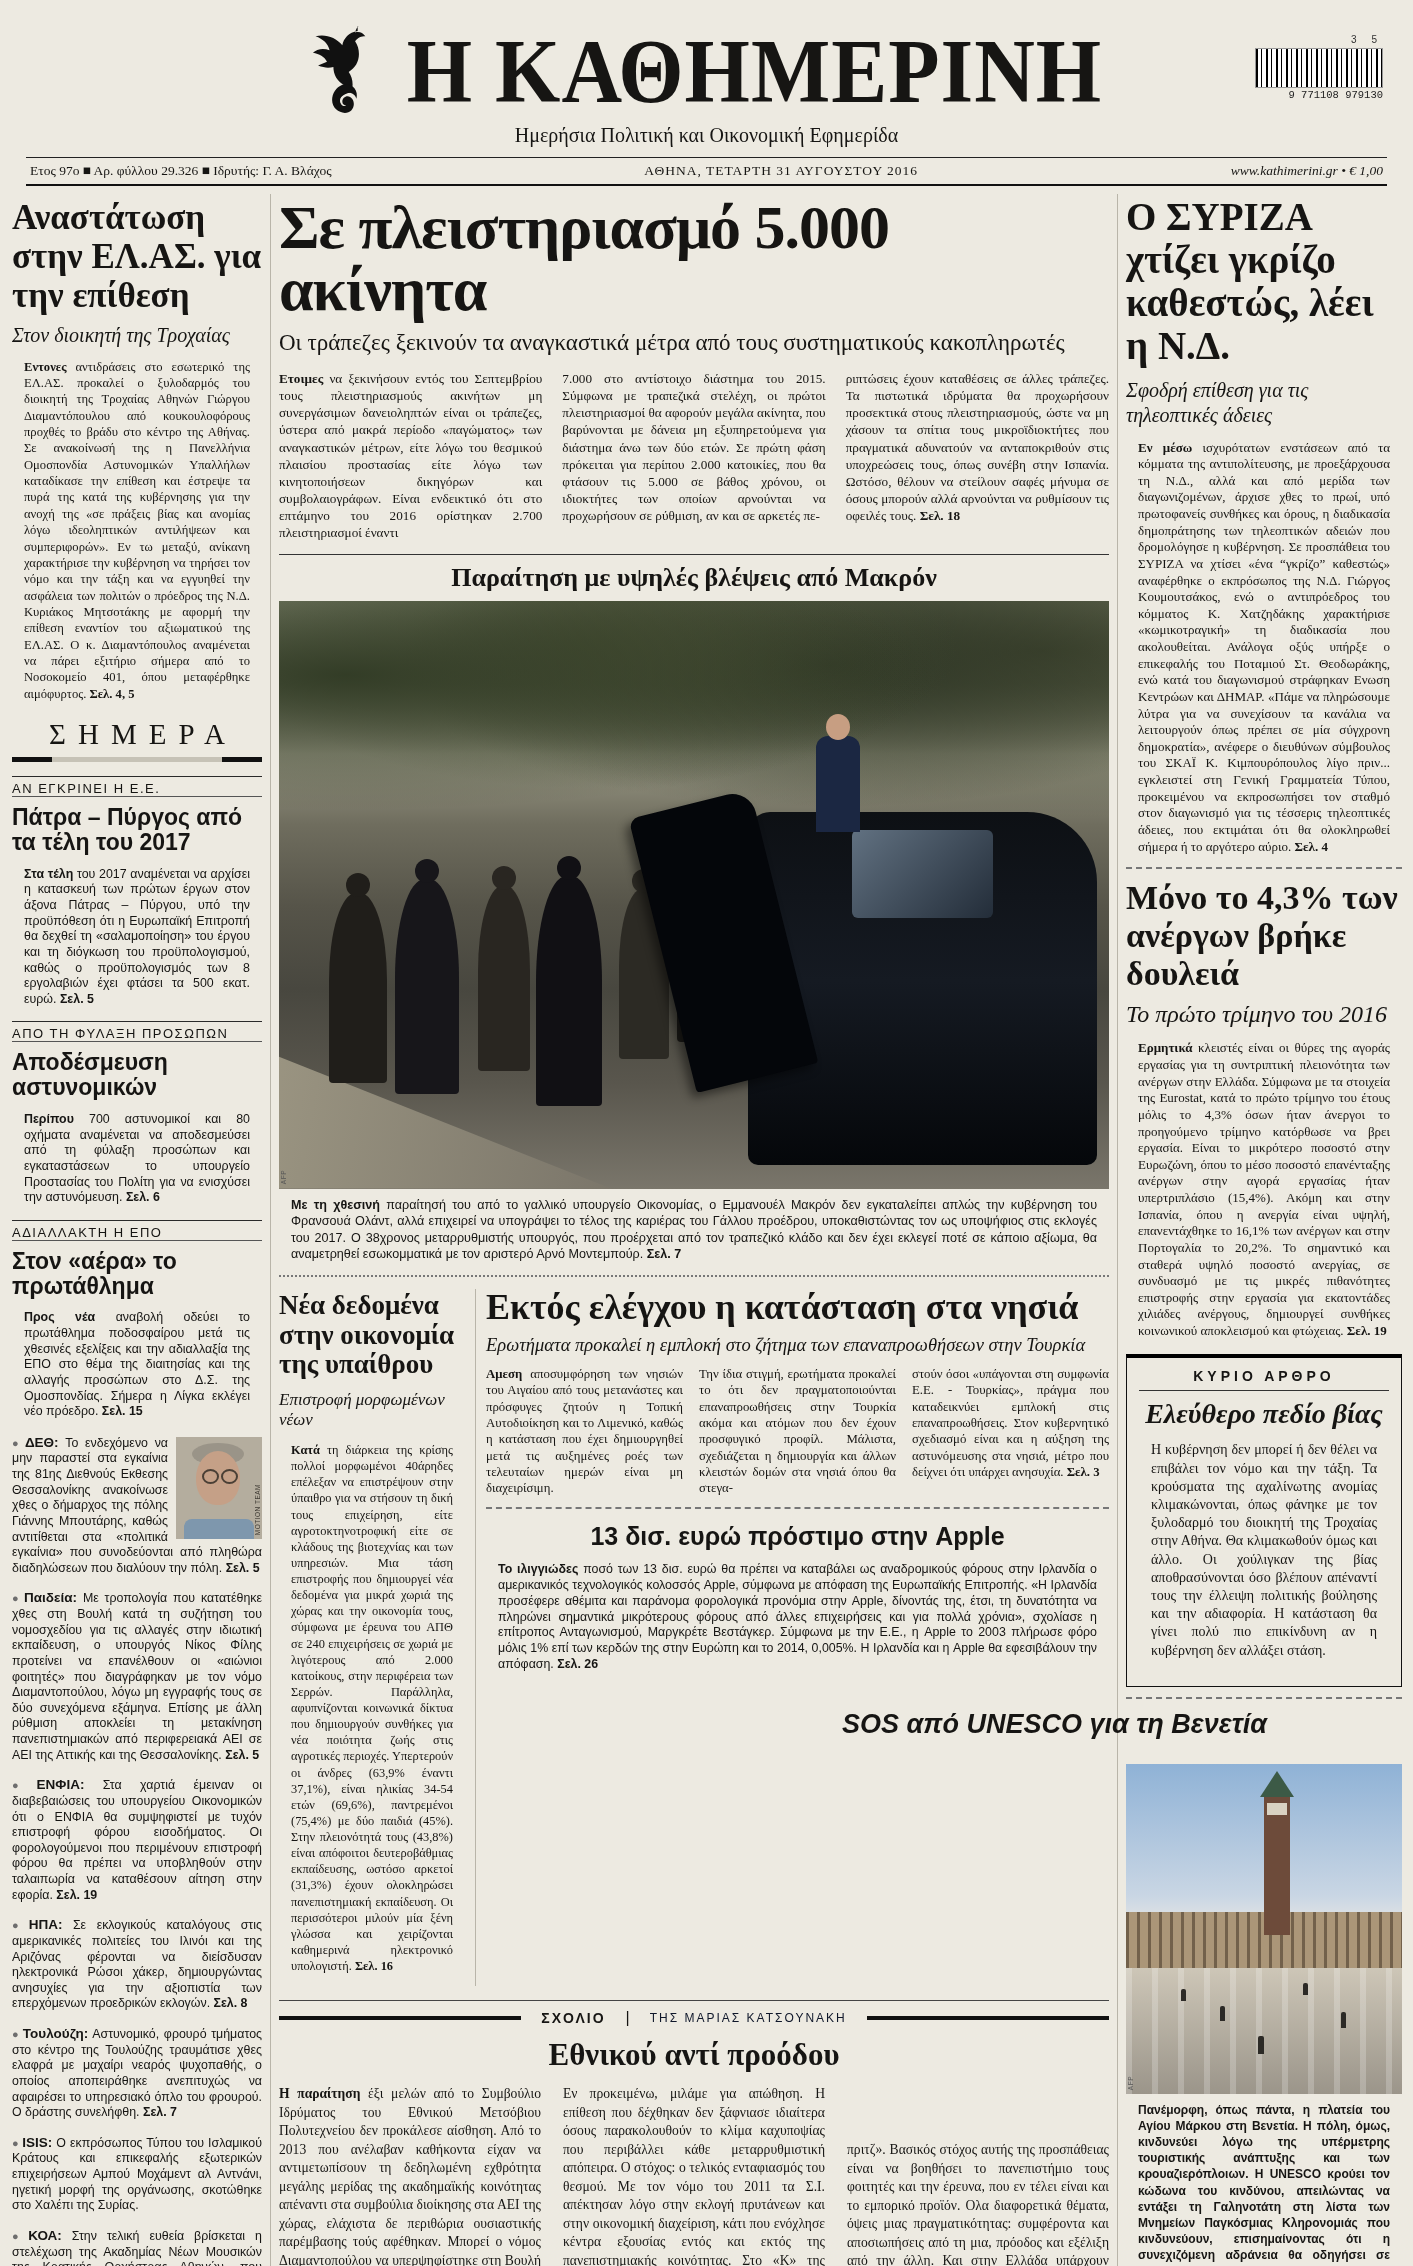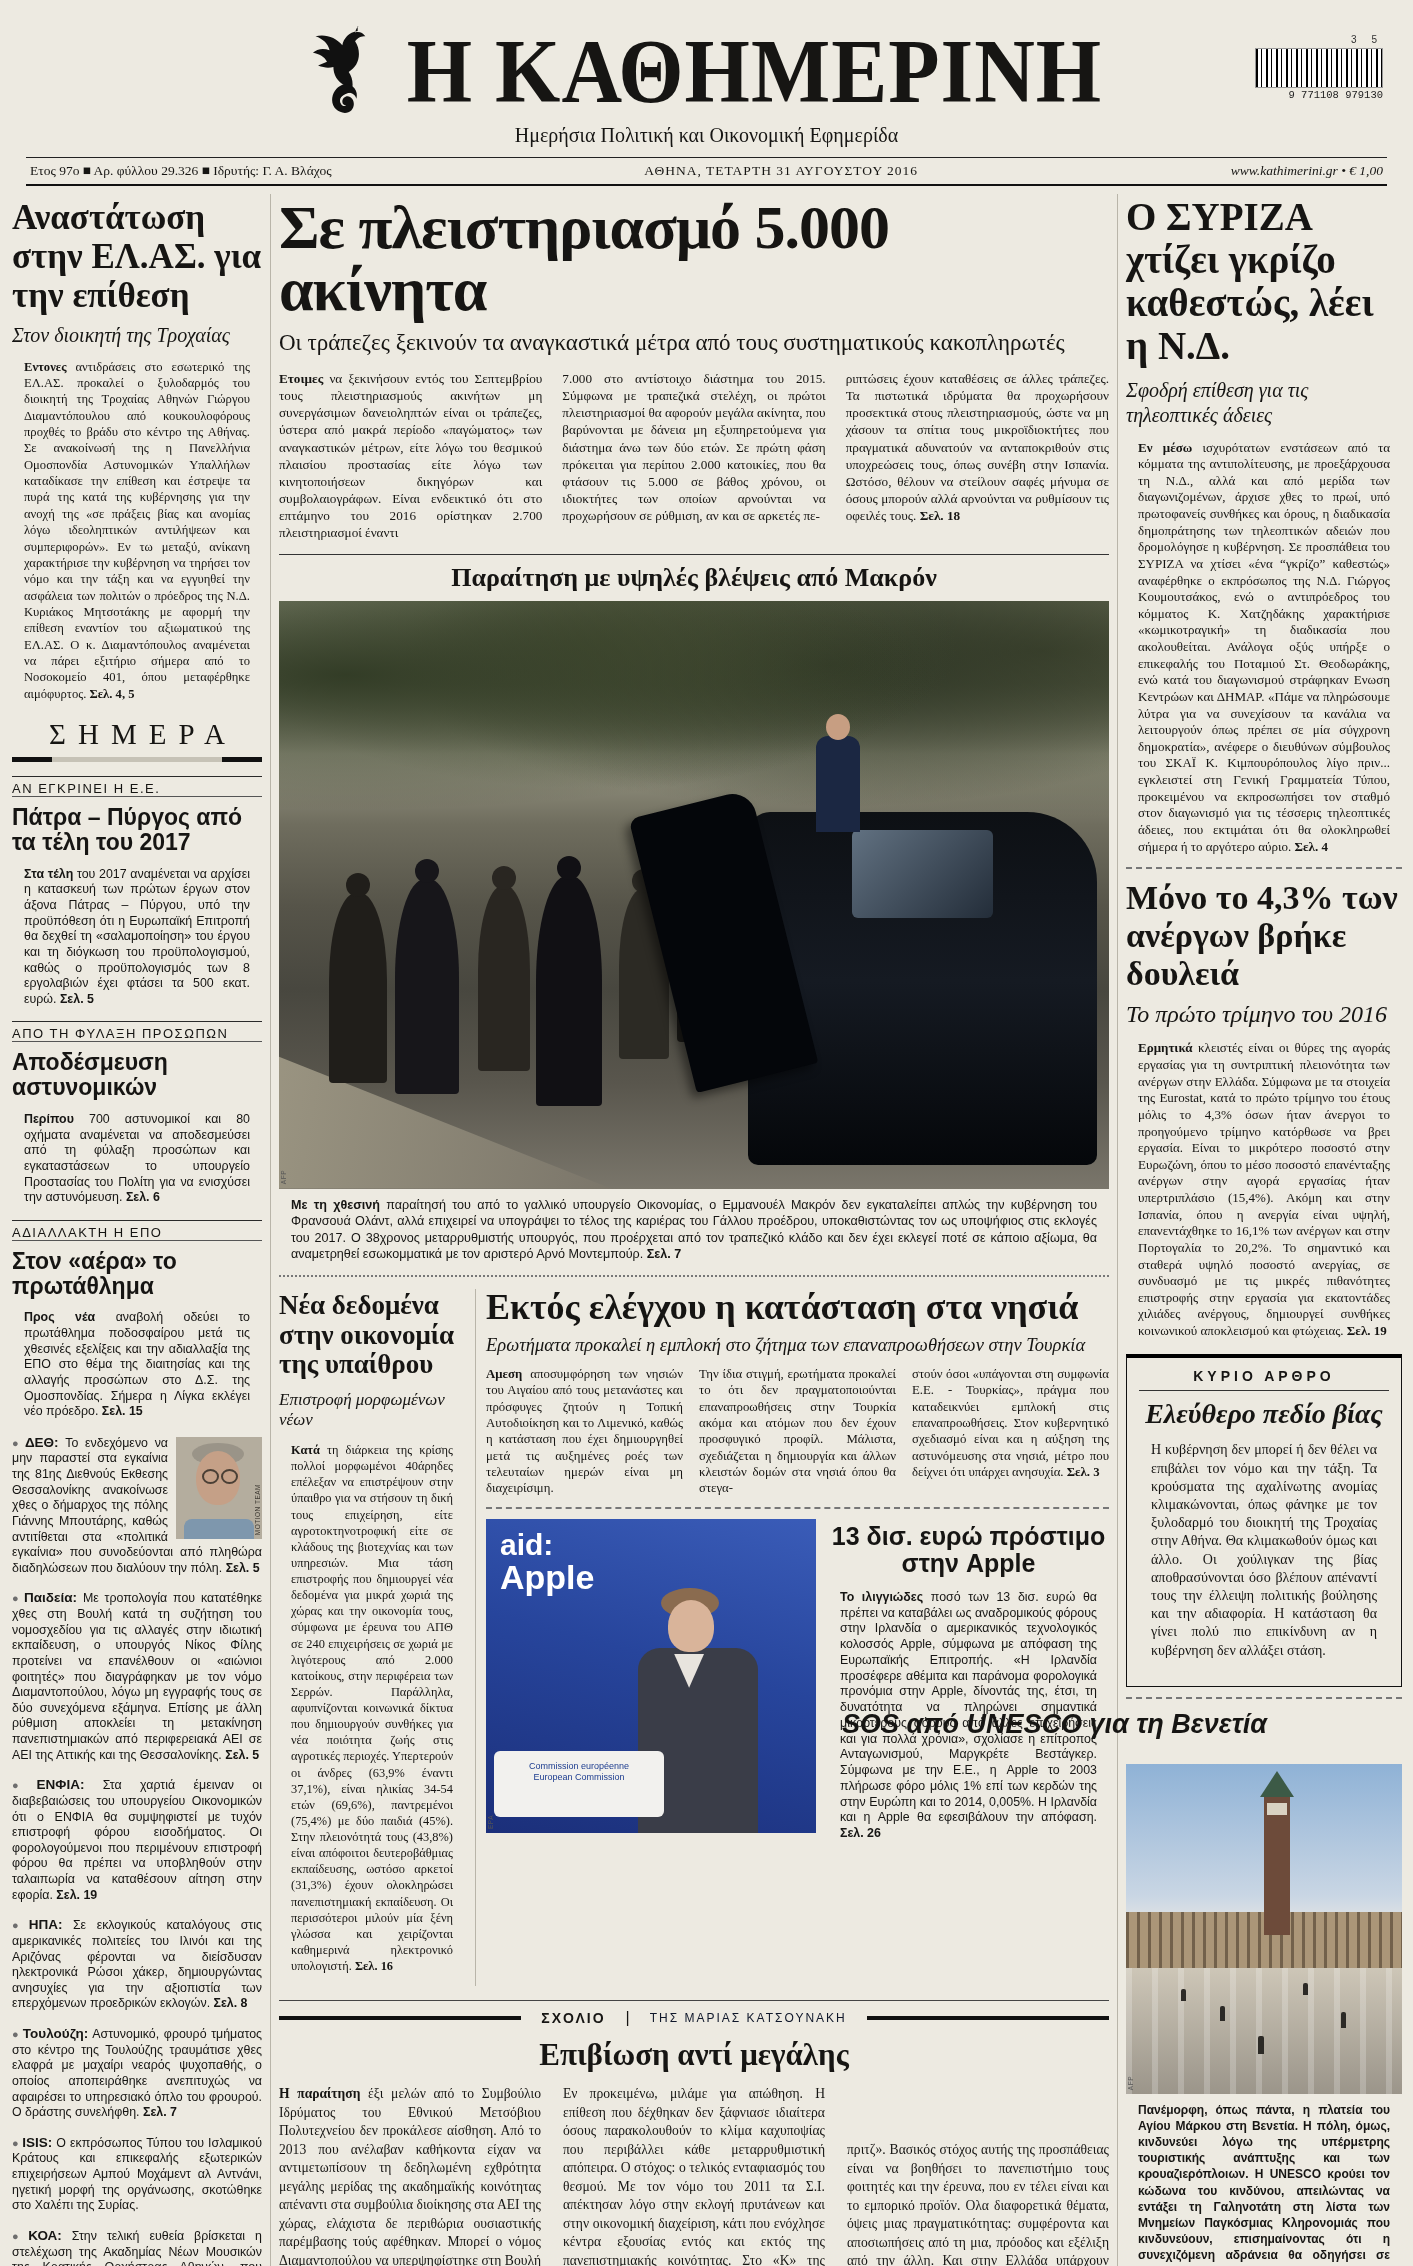--- a/index.html
+++ b/index.html
@@ -288,52 +288,37 @@
             <div class="isl-deck" data-name="islands-deck">
               <div class="just" data-name="islands-column-1"><b>Αμεση</b> <span>αποσυμφόρηση των νησιών του Αιγαίου από τους μετανάστες και πρόσφυγες ζητούν η Τοπική Αυτοδιοίκηση και το Λιμενικό, καθώς η κατάσταση που έχει δημιουργηθεί μετά τις αυξημένες ροές των τελευταίων ημερών είναι μη διαχειρίσιμη.</span></div>
               <div class="just" data-name="islands-column-2">Την ίδια στιγμή, ερωτήματα προκαλεί το ότι δεν πραγματοποιούνται επαναπροωθήσεις στην Τουρκία ακόμα και ατόμων που δεν έχουν προσφυγικό προφίλ. Μάλιστα, σχεδιάζεται η δημιουργία και άλλων κλειστών δομών στα νησιά όπου θα στεγα-</div>
               <div class="just" data-name="islands-column-3"><span>στούν όσοι «υπάγονται στη συμφωνία Ε.Ε. - Τουρκίας», πράγμα που καταδεικνύει εμπλοκή στις επαναπροωθήσεις. Στον κυβερνητικό σχεδιασμό είναι και η αύξηση της αστυνόμευσης στα νησιά, μέτρο που δείχνει ότι υπάρχει ανησυχία.</span> <b class="pref">Σελ. 3</b></div>
             </div>
           </div>
 
           <div class="dashed" data-name="section-divider"></div>
 
           <div class="apple-row" data-name="article-apple">
-            <div class="photo apple-photo" data-name="apple-photo">
-              <div class="a-txt" data-name="screen-text">
-                <span class="l1">aid:</span>
-                <span class="l2">Apple</span>
-              </div>
-              <div class="a-body" data-name="vestager-figure"></div>
-              <div class="a-shirt" data-name="vestager-shirt-art"></div>
-              <div class="a-hair" data-name="vestager-hair-art"></div>
-              <div class="a-head" data-name="vestager-face-art"></div>
-              <div class="a-podium" data-name="podium-sign">
-                <div>Commission européenne</div>
-                <div>European Commission</div>
-              </div>
-              <span class="vcredit" data-name="photo-credit">EPA</span>
-            </div>
             <div class="apple-art">
               <h3 class="apple-title" data-name="article-apple-title">13 δισ. ευρώ πρόστιμο στην Apple</h3>
               <p class="apple-body" data-name="article-apple-body"><b>Το ιλιγγιώδες</b> <span>ποσό των 13 δισ. ευρώ θα πρέπει να καταβάλει ως αναδρομικούς φόρους στην Ιρλανδία ο αμερικανικός τεχνολογικός κολοσσός Apple, σύμφωνα με απόφαση της Ευρωπαϊκής Επιτροπής. «Η Ιρλανδία προσέφερε αθέμιτα και παράνομα φορολογικά προνόμια στην Apple, δίνοντάς της, έτσι, τη δυνατότητα να πληρώνει σημαντικά μικρότερους φόρους από άλλες επιχειρήσεις και για πολλά χρόνια», σχολίασε η επίτροπος Ανταγωνισμού, Μαργκρέτε Βεστάγκερ. Σύμφωνα με την Ε.Ε., η Apple το 2003 πλήρωσε φόρο μόλις 1% επί των κερδών της στην Ευρώπη και το 2014, 0,005%. Η Ιρλανδία και η Apple θα εφεσιβάλουν την απόφαση.</span> <b class="pref">Σελ. 26</b></p>
             </div>
           </div>
         </div>
       </div>
 
       <div class="scholio" data-name="scholio-section">
         <div class="sch-head" data-name="scholio-header">
           <span class="bar" data-name="header-bar"></span>
           <span class="sch-label" data-name="scholio-label">ΣΧΟΛΙΟ</span>
           <span data-name="separator">|</span>
           <span class="sch-by" data-name="scholio-byline">ΤΗΣ ΜΑΡΙΑΣ ΚΑΤΣΟΥΝΑΚΗ</span>
           <span class="bar" data-name="header-bar"></span>
         </div>
-        <div class="sch-title" data-name="scholio-title">Επιβίωση αντί μεγάλης</div>
+        <div class="sch-title" data-name="scholio-title">Εθνικού αντί προόδου</div>
         <div class="essay" data-name="scholio-essay">
           <div class="just" data-name="essay-column-1"><b>Η παραίτηση</b> <span>έξι μελών από το Συμβούλιο Ιδρύματος του Εθνικού Μετσόβιου Πολυτεχνείου δεν προκάλεσε αίσθηση. Από το 2013 που ανέλαβαν καθήκοντα είχαν να αντιμετωπίσουν τη δεδηλωμένη εχθρότητα μεγάλης μερίδας της ακαδημαϊκής κοινότητας απέναντι στα συμβούλια διοίκησης στα ΑΕΙ της χώρας, ελάχιστα δε περιθώρια ουσιαστικής παρέμβασης τούς αφέθηκαν. Μπορεί ο νόμος Διαμαντοπούλου να υπερψηφίστηκε στη Βουλή με ευρεία πλειοψηφία, στην πράξη όμως έμεινε, ως προς τα κρίσιμα σημεία του, ανενεργός. Οι υπουργοί Παιδείας, και πριν από την κυβέρνηση ΣΥΡΙΖΑ, έθεταν τα συμβούλια, με κάθε ευκαιρία, «στη γωνία». Τυπικά, η θητεία των Σ.Ι. λήγει στις 31 Αυγούστου, αλλά θα έπρεπε να έχουν προκηρυχθεί εκλογές για την ανάδειξη των νέων μελών και την ομαλή συνέχεια του θεσμού.</span></div>
           <div class="just" data-name="essay-column-2">Εν προκειμένω, μιλάμε για απώθηση. Η επίθεση που δέχθηκαν δεν ξάφνιασε ιδιαίτερα όσους παρακολουθούν το κλίμα καχυποψίας που περιβάλλει κάθε μεταρρυθμιστική απόπειρα. Ο στόχος: ο τελικός ενταφιασμός του θεσμού. Με τον νόμο του 2011 τα Σ.Ι. απέκτησαν λόγο στην εκλογή πρυτάνεων και στην οικονομική διαχείριση, κάτι που ενόχλησε κέντρα εξουσίας εντός και εκτός της πανεπιστημιακής κοινότητας. Στο «Κ» της Κυριακής (28/8) διαβάζουμε ότι το Cambridge Innovation Capital (CIC), δηλαδή το επενδυτικό ταμείο του Πανεπιστημίου του Cambridge, με το οποίο στηρίζονται οι ερευνητές του, θα διαθέσει 88 εκατ. ευρώ, ποσό που θα χρησιμοποιηθεί για να χρηματοδοτηθούν εταιρείες startup που προέκυψαν από το ερευνητικό έργο του Πανεπιστημίου του Κέμ-</div>
           <div class="just c3" data-name="essay-column-3">πριτζ». Βασικός στόχος αυτής της προσπάθειας είναι να βοηθήσει το πανεπιστήμιο τους φοιτητές και την έρευνα, που εν τέλει είναι και το εμπορικό προϊόν. Ολα διαφορετικά θέματα, όψεις μιας πραγματικότητας: συμφέροντα και αποσιωπήσεις από τη μια, πρόοδος και εξέλιξη από την άλλη. Και στην Ελλάδα υπάρχουν νησίδες αριστείας, άξιοι ερευνητές και ακαδημαϊκοί. Η διαφορά είναι ότι εδώ το κάθε βήμα πρέπει να γίνεται σαν να μη ζητεί κανείς τον πόλεμο, αθόρυβα, σχεδόν στην παρανομία. Το μέλλον διαρκώς αποδεικνύεται ότι ανήκει σε όσους μπορούν να το αποδείξουν και να το υπηρετήσουν.</div>
         </div>
       </div>
     </div>
 
     <div class="vsep" data-name="column-separator"></div>
 

